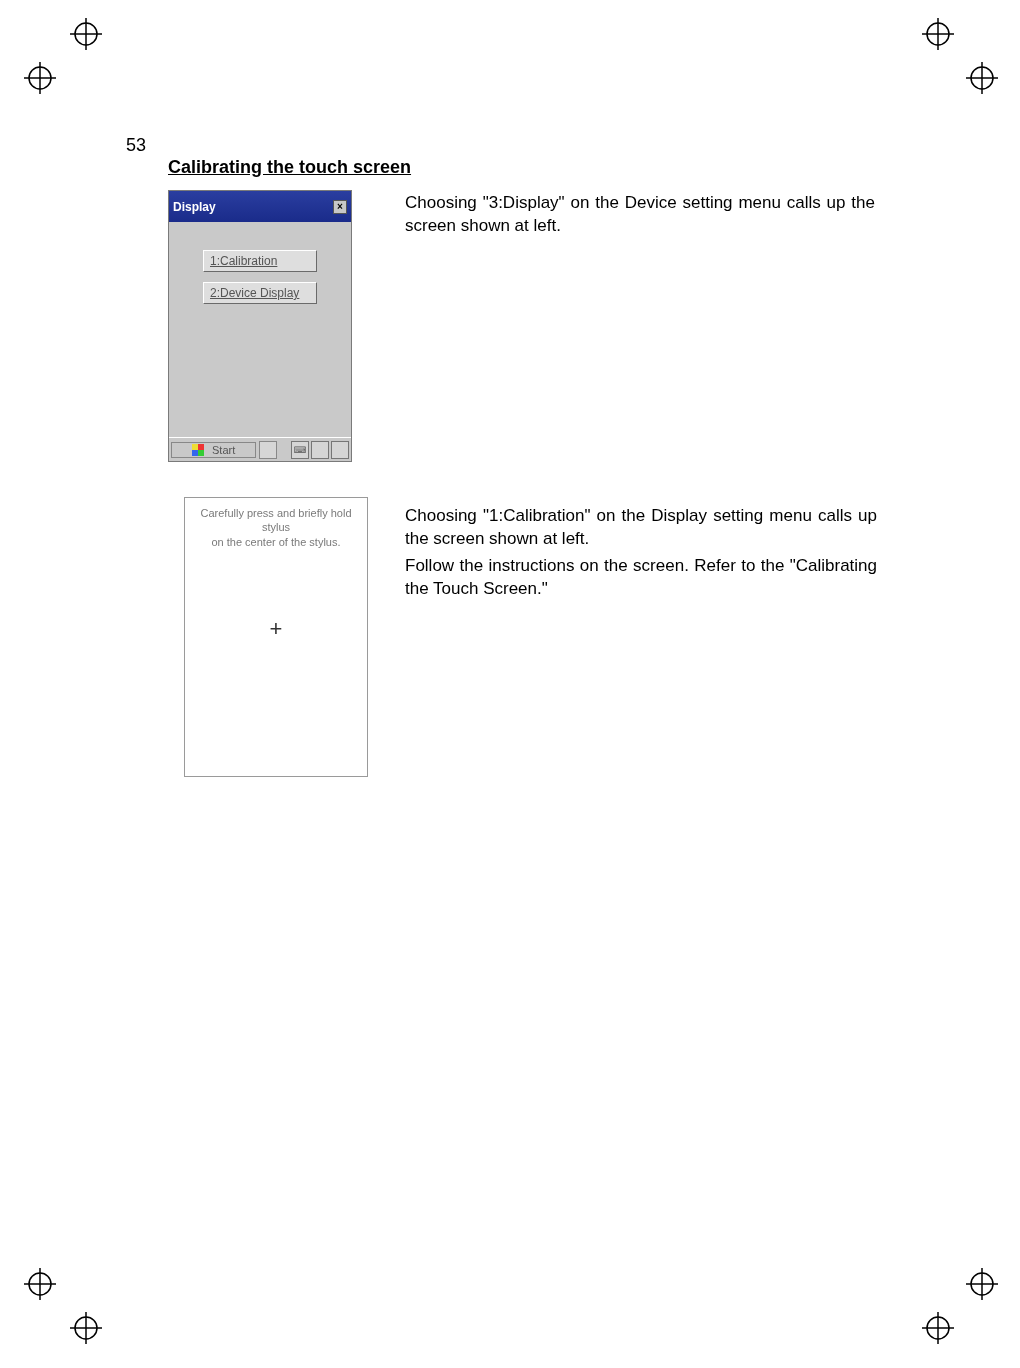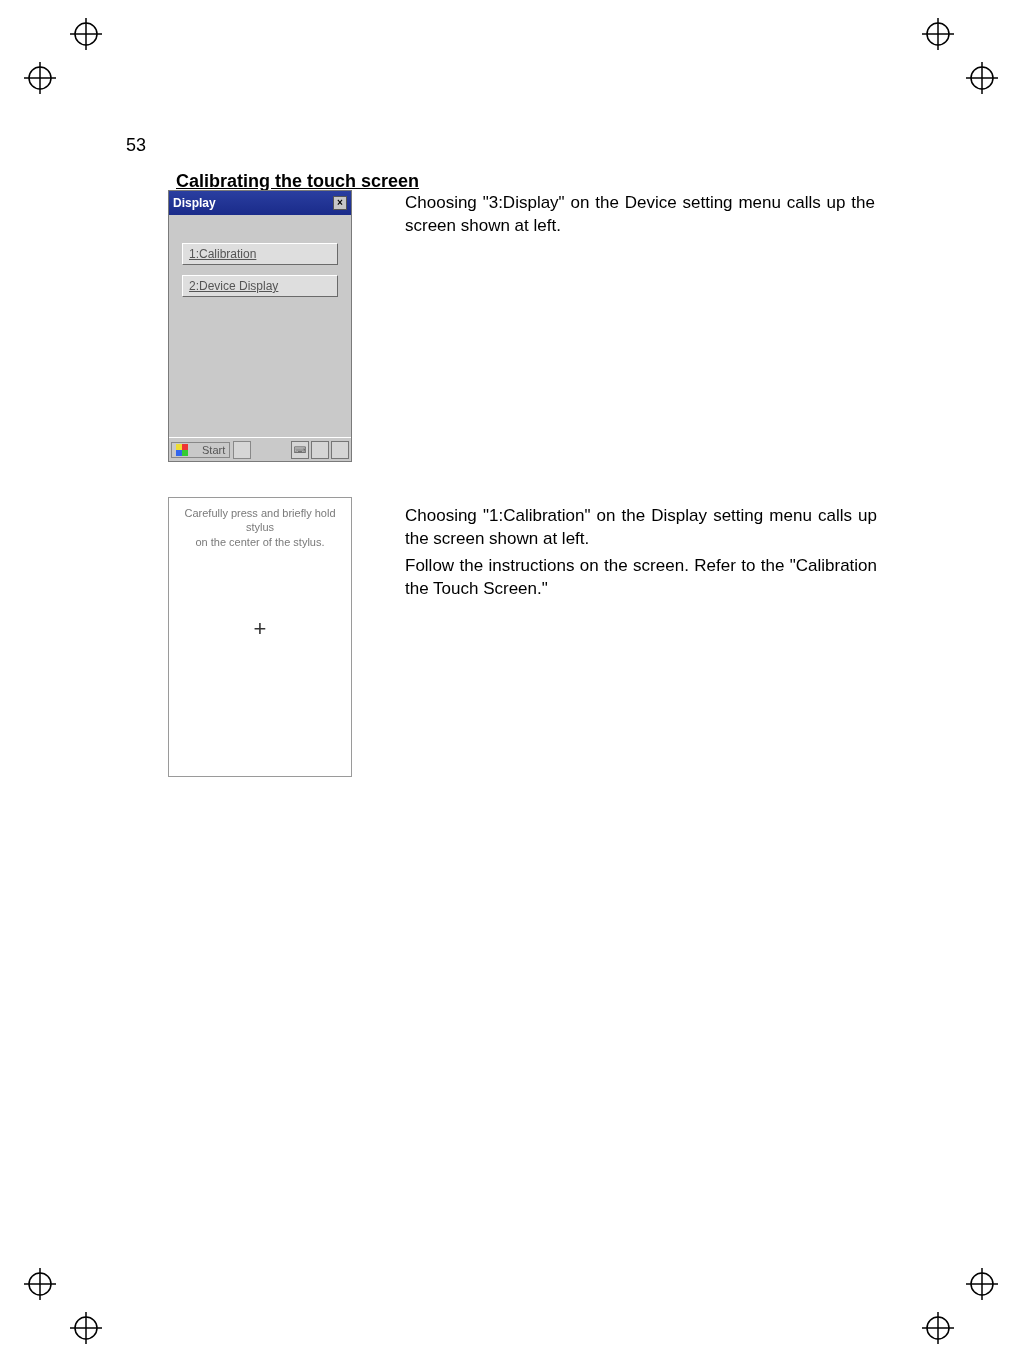--- a/index.html
+++ b/index.html
@@ -20,39 +20,38 @@
 
     .page-number {
       position: absolute;
       top: 135px;
       left: 126px;
       font-size: 18px;
     }
     .section-heading {
       position: absolute;
       top: 157px;
-      left: 176px;
+      left: 168px;
       font-size: 18px;
       font-weight: bold;
       text-decoration: underline;
-      margin-top: 14px;
     }
 
     
     .screen1 {
       position: absolute;
       top: 190px;
       left: 168px;
       width: 184px;
       height: 272px;
       background: #c9c9c9;
       border: 1px solid #7a7a7a;
     }
     .titlebar {
-      height: 24px;
+      height: 31px;
       background: linear-gradient(to bottom, #2a3ea0, #1a2b8a);
       color: #fff;
       font-size: 12px;
       font-weight: bold;
       display: flex;
       align-items: center;
       padding: 0 4px;
       justify-content: space-between;
     }
     .closebtn {
@@ -60,21 +59,21 @@
       height: 14px;
       background: #c7c7c7;
       border: 1px solid #555;
       color: #000;
       font-size: 10px;
       line-height: 12px;
       text-align: center;
     }
     .menu-btn {
       margin: 10px auto 6px auto;
-      width: 156px;
+      width: 114px;
       height: 22px;
       background: #dedede;
       border-top: 1px solid #fff;
       border-left: 1px solid #fff;
       border-right: 1px solid #6a6a6a;
       border-bottom: 1px solid #6a6a6a;
       font-size: 12px;
       color: #555;
       display: flex;
       align-items: center;
@@ -91,22 +90,22 @@
       border-top: 1px solid #fff;
       display: flex;
       align-items: center;
       padding: 2px;
       font-size: 11px;
       color: #555;
     }
     .startbtn {
       display: flex;
       align-items: center;
-      gap: 14px;
-      padding: 1px 4px;
+      gap: 8px;
+      padding: 1px 20px;
       border: 1px solid #888;
     }
     .winflag {
       width: 12px; height: 12px;
       display: inline-block;
       background: conic-gradient(#e33 0 90deg, #3c3 90deg 180deg, #36e 180deg 270deg, #ed3 270deg 360deg);
     }
     .tray {
       margin-left: auto;
       display: flex;
@@ -134,21 +133,21 @@
       width: 470px;
       font-size: 17px;
       line-height: 1.35;
       text-align: justify;
     }
 
     
     .screen2 {
       position: absolute;
       top: 497px;
-      left: 168px;
+      left: 184px;
       width: 184px;
       height: 280px;
       background: #fff;
       border: 1px solid #9a9a9a;
       text-align: center;
       padding-top: 8px;
     }
     .screen2-text {
       font-size: 11px;
       color: #7a7a7a;
@@ -253,13 +252,13 @@
 
 <div class="para1">Choosing "3:Display" on the Device setting menu calls up the screen shown at left.</div>
 
 <div class="screen2">
   <div class="screen2-text">Carefully press and briefly hold stylus</div>
   <div class="screen2-text">on the center of the stylus.</div>
   <div class="cross">+</div>
 </div>
 
 <div class="para2">Choosing "1:Calibration" on the Display setting menu calls up the screen shown at left.</div>
-<div class="para3">Follow the instructions on the screen. Refer to the "Calibration the Touch Screen."</div>
+<div class="para3">Follow the instructions on the screen. Refer to the "Calibrating the Touch Screen."</div>
 
 </body></html>

